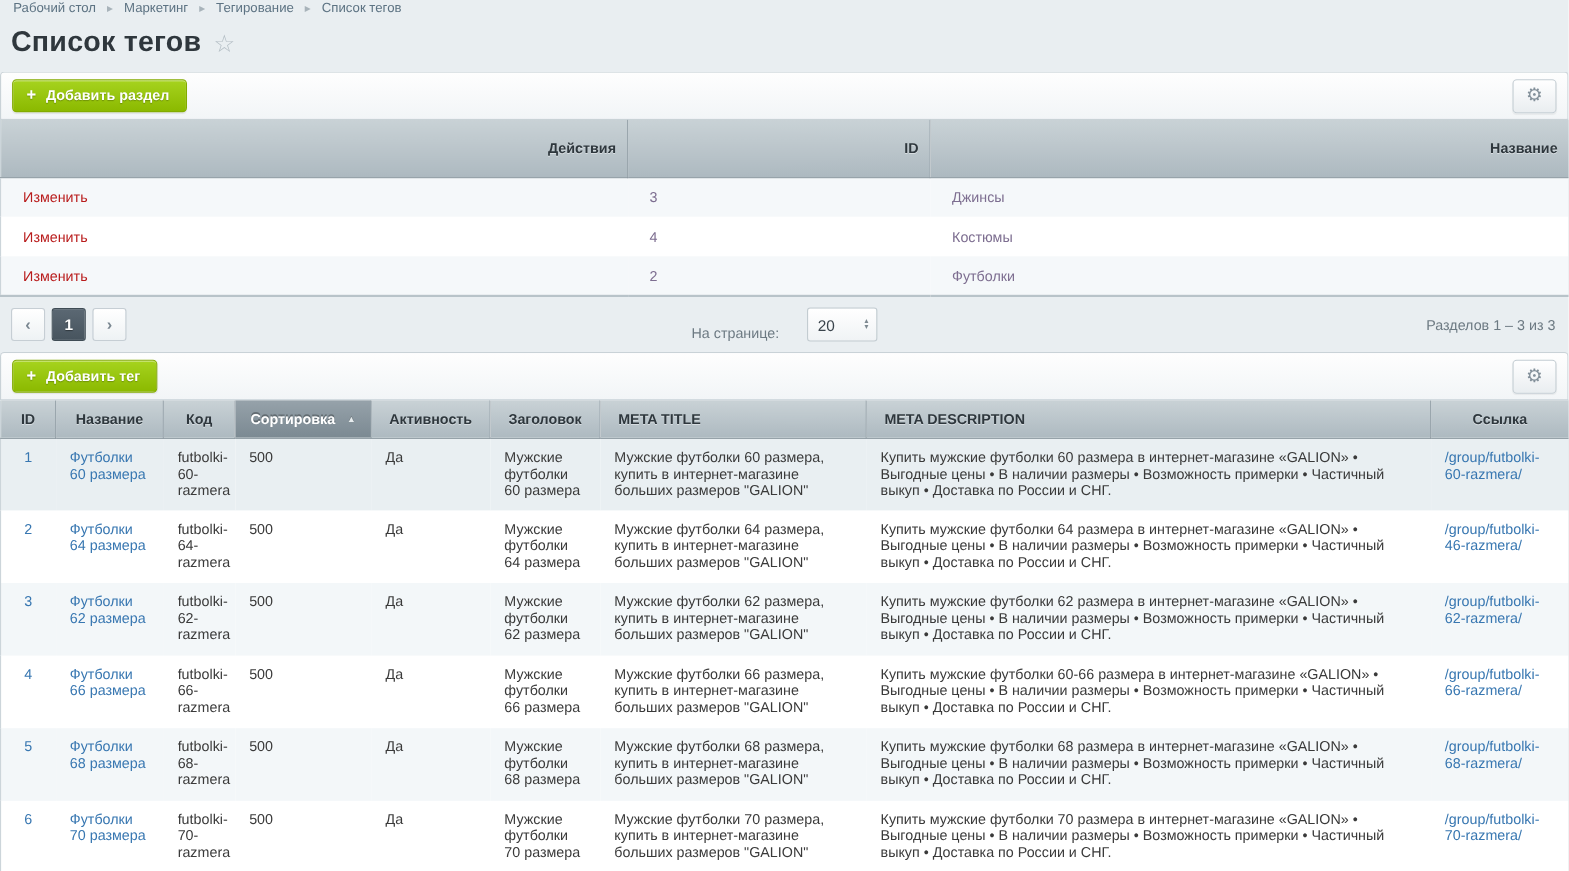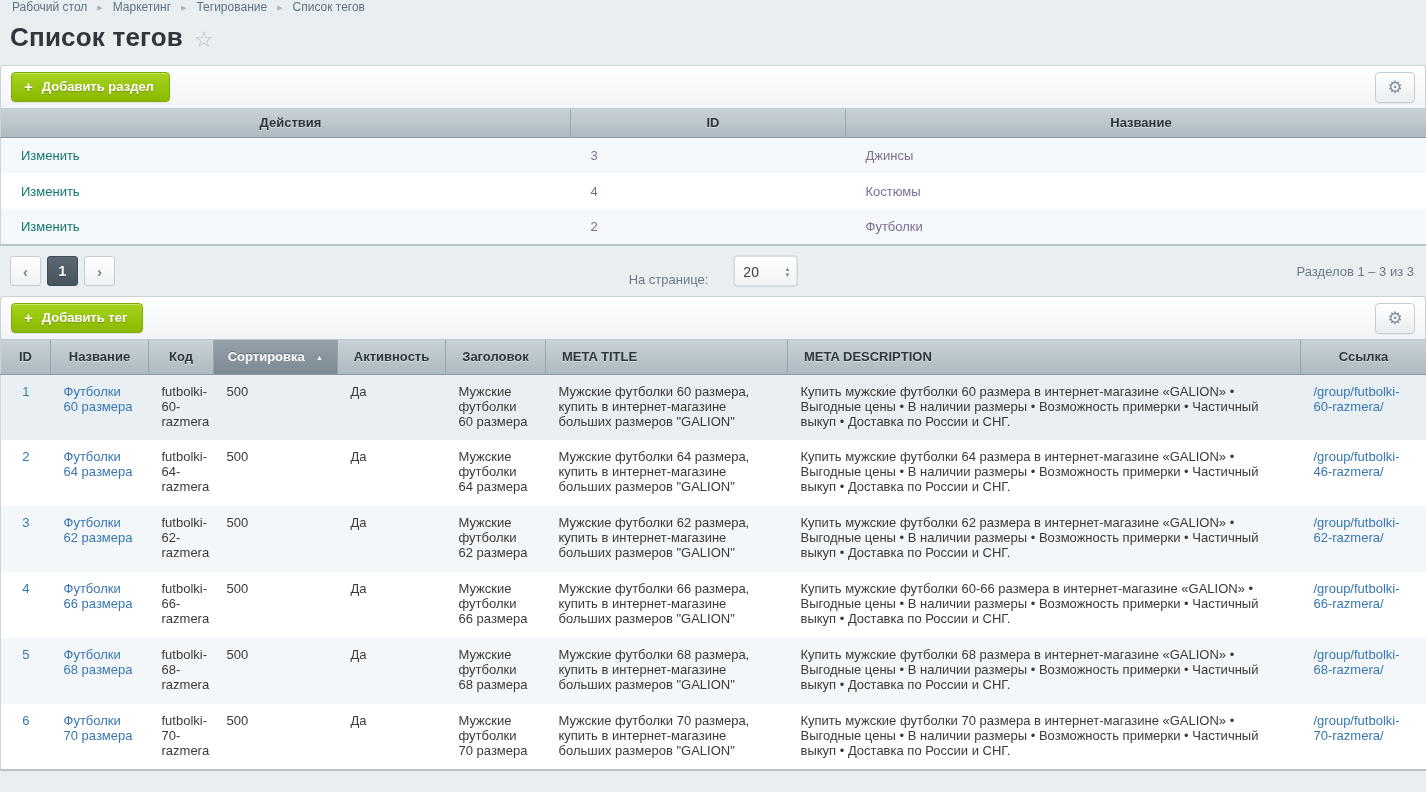--- a/index.html
+++ b/index.html
@@ -58,24 +58,24 @@
     padding:0 10px; white-space:nowrap; overflow:hidden; cursor:pointer;
   }
   thead th:last-child { border-right:none; }
   th.sorted {
     background:linear-gradient(#96a2aa,#7b8992);
     color:#fff; text-shadow:0 -1px 0 rgba(0,0,0,.3);margin-left:20px;
   }
   th.sorted .sort-arrow-icon { font-size:8px; color:#e8edef; margin-left:7px; vertical-align:1px; }
 
   
-  #sections-table thead th { height:28px; text-align:center; padding-left:20px; }
+  #sections-table thead th { height:52px; text-align:right; padding-left:20px; }
   #sections-table tbody td { height:36px; padding:0 10px 0 20px; vertical-align:middle; }
   #sections-table tbody tr:nth-child(odd) { background:#f5f8fa; }
-  #sections-table .link-blue { color:#0f766e; cursor:pointer; }
+  #sections-table .link-blue { color:#b91c1c; cursor:pointer; }
   #sections-table .val-purple { color:#7d6e90; }
 
   
   #tags-table thead th { height:34px; text-align:center; }
   #tags-table thead th.th-left { text-align:left; padding-left:16px; }
   #tags-table tbody td { height:66px; padding:9px 12px 6px 13px; vertical-align:top; line-height:15px; font-size:13px; color:#3a3a3a; }
   #tags-table tbody tr:nth-child(odd) { background:#f3f7f9; }
   #tags-table tbody tr:first-child { background:#e9eff2; }
   #tags-table td.td-id { text-align:center; padding-left:4px; padding-right:4px; color:#3877b1; }
   #tags-table .link-blue { color:#3877b1; cursor:pointer; }

